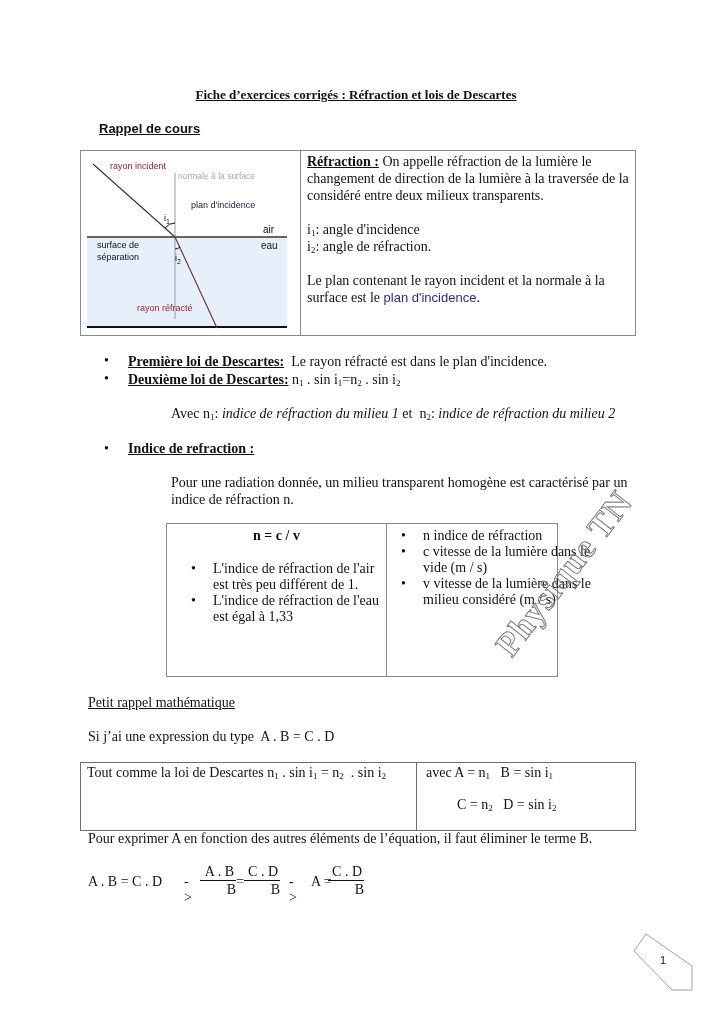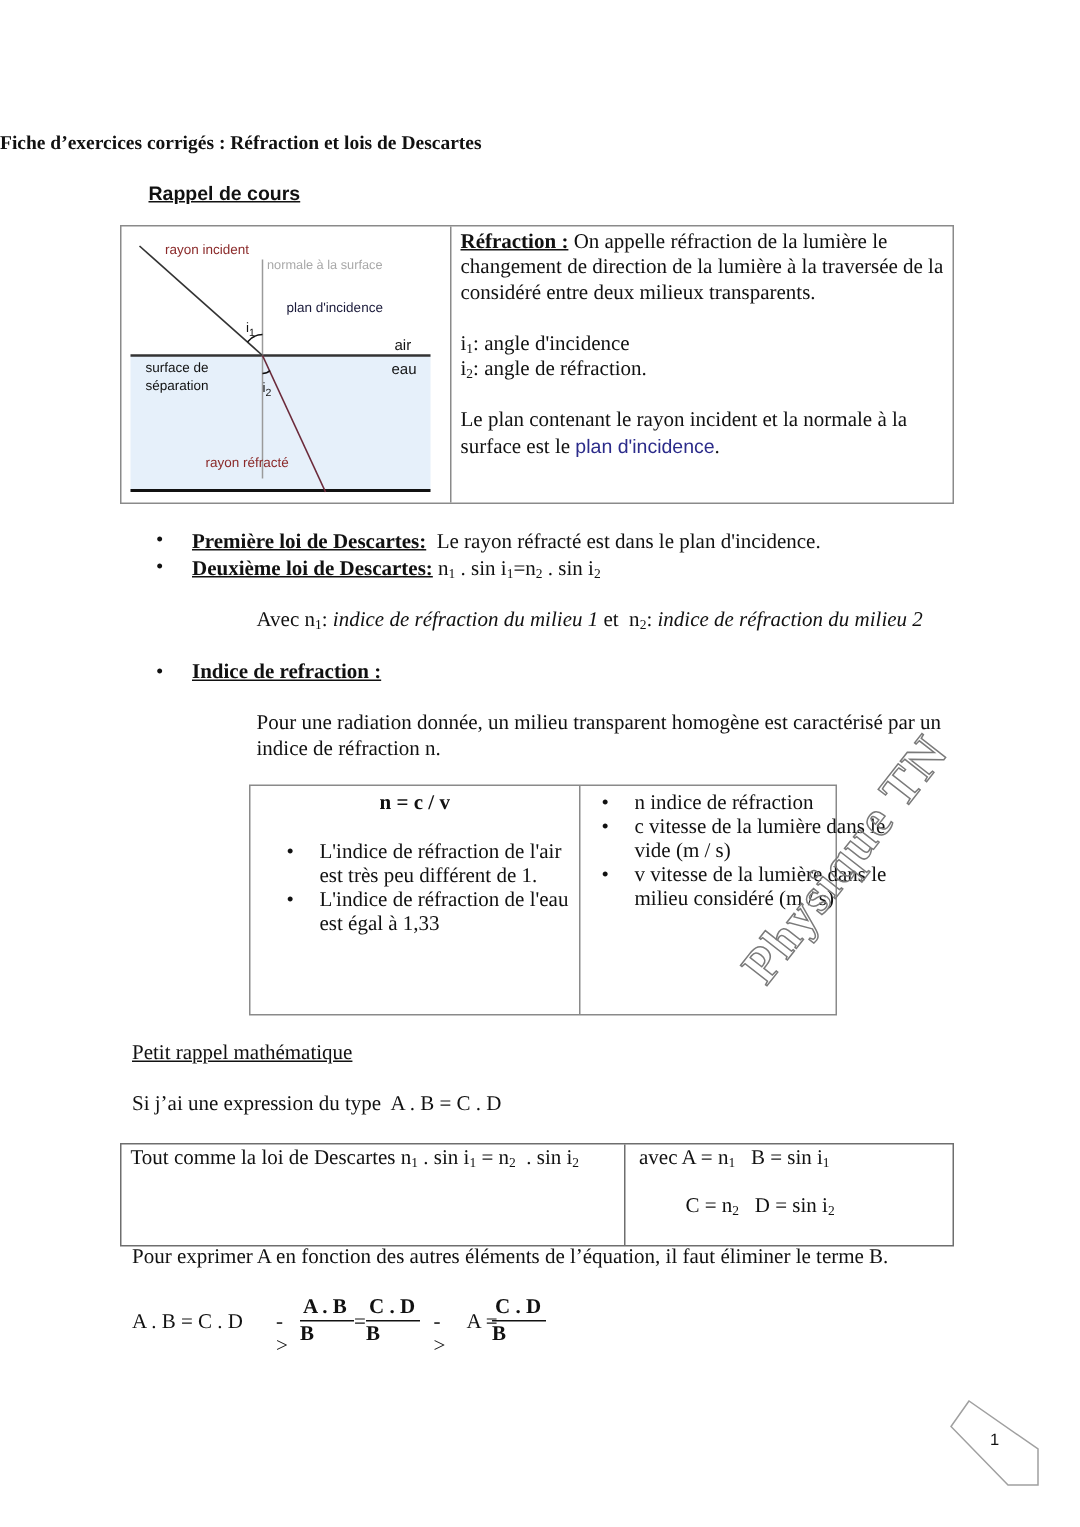--- a/index.html
+++ b/index.html
@@ -5,21 +5,21 @@
   html, body { margin: 0; padding: 0; background: #ffffff; }
   body { width: 720px; height: 1018px; position: relative; overflow: hidden; color: #111; }
   .serif { font-family: "Liberation Serif", "DejaVu Serif", serif; }
   .sans { font-family: "Liberation Sans", "DejaVu Sans", sans-serif; margin-left: 11px; }
   .abs { position: absolute; }
   .u { text-decoration: underline; text-align: center; }
   .b { font-weight: bold; }
   .i { font-style: italic; }
   sub { font-size: 9px; vertical-align: -2px; line-height: 0; }
 
-  #doc-title { left: 0; width: 712px; top: 87px; font-size: 13px; font-weight: bold; }
+  #doc-title { left: 0; width: 712px; top: 87px; text-align: center; font-size: 13px; font-weight: bold; text-decoration: underline; }
   #rappel-heading { left: 88px; top: 121px; font-size: 13px; font-weight: bold; text-decoration: underline; }
 
   
   #refraction-table { left: 80px; top: 150px; width: 556px; height: 186px; border: 1px solid #8a8a8a; box-sizing: border-box; }
   #refraction-table .divider { position: absolute; left: 219px; top: 0; bottom: 0; width: 1px; background: #8a8a8a; }
   #diagram { position: absolute; left: 0; top: 0; width: 219px; height: 184px; }
   #refraction-text { position: absolute; left: 226px; top: 2px; width: 326px; font-size: 14px; line-height: 17px; }
   #refraction-text p { margin: 0; }
   #refraction-text .gap { height: 17px; }
   .blue-link { color: #2b2b8a; font-family: "Liberation Sans", sans-serif; font-size: 13px; }
@@ -51,21 +51,21 @@
 
   #math-table { left: 80px; top: 762px; width: 556px; height: 69px; border: 1px solid #6e6e6e; box-sizing: border-box; font-size: 14px; }
   #math-table .divider { position: absolute; left: 335px; top: 0; bottom: 0; width: 1px; background: #6e6e6e; }
   #math-left { position: absolute; left: 6px; top: 2px; }
   #math-right1 { position: absolute; left: 345px; top: 2px; }
   #math-right2 { position: absolute; left: 376px; top: 34px; }
 
   #express-line { left: 88px; top: 831px; font-size: 14px; }
 
   #eq-row { left: 88px; top: 864px; font-size: 14px; height: 40px; }
-  .frac { position: absolute; text-align: left; font-weight: bold; }
+  .frac { position: absolute; text-align: right; }
   .frac .num { display: block; border-bottom: 1px solid #111; padding: 0 2px; line-height: 16px; }
   .frac .den { display: block; line-height: 18px; }
 
   #page-badge { left: 632px; top: 932px; width: 62px; height: 62px; }
   #page-number { left: 660px; top: 954px; font-size: 11px; font-family: "Liberation Sans", sans-serif; }
 </style>
 </head>
 <body class="serif">
 
 <div class="abs" id="doc-title">Fiche d’exercices corrigés : Réfraction et lois de Descartes</div>

